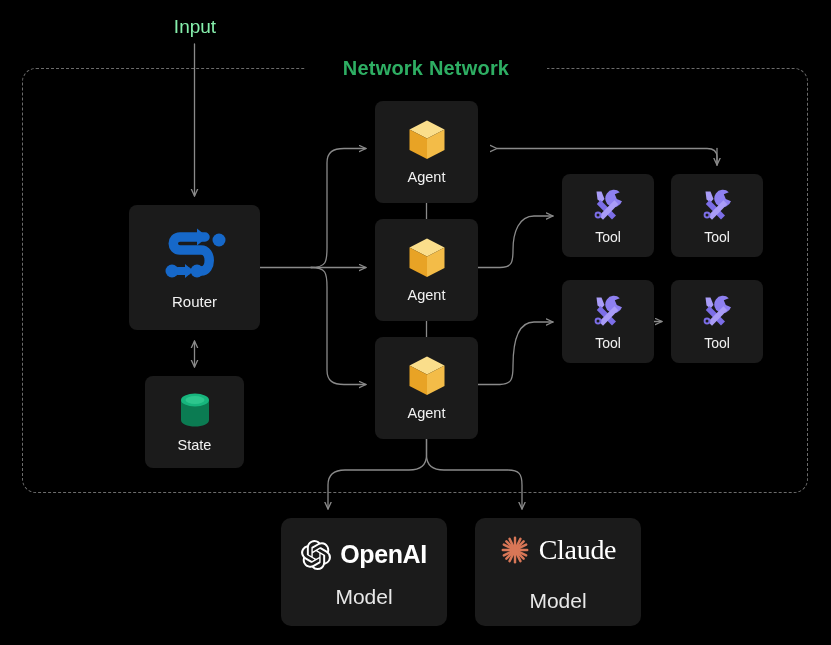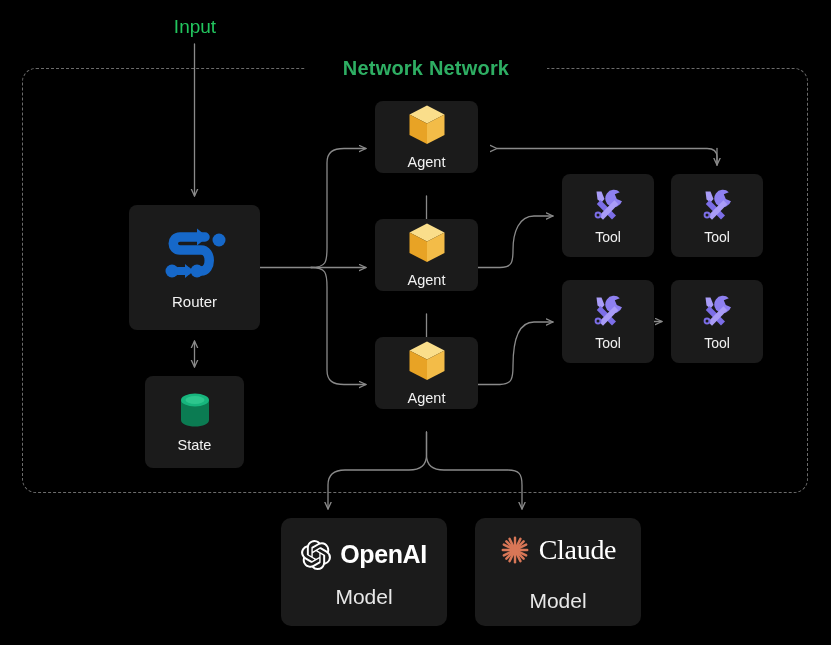--- a/index.html
+++ b/index.html
@@ -83,21 +83,21 @@
   .node .node-icon {
     display: block;
     line-height: 0;
   }
 
   .node-router { left: 129px; top: 205px; width: 131px; height: 125px; }
   .node-router .node-label { font-size: 15px; margin-top: 12px; }
 
   .node-state  { left: 145px; top: 376px; width: 99px; height: 92px; }
 
-  .node-agent  { width: 103px; height: 72px; left: 375px; align-items: center; }
+  .node-agent  { width: 103px; height: 102px; left: 375px; align-items: center; }
   .node-agent-1 { top: 101px; }
   .node-agent-2 { top: 219px; }
   .node-agent-3 { top: 337px; }
 
   .node-tool { width: 92px; height: 83px; }
   .node-tool-1 { left: 562px; top: 174px; }
   .node-tool-2 { left: 671px; top: 174px; }
   .node-tool-3 { left: 562px; top: 280px; }
   .node-tool-4 { left: 671px; top: 280px; }
   .node-tool .node-label { font-size: 14px; margin-top: 8px; }
@@ -137,21 +137,21 @@
     line-height: 1;
   }
 
   
   .input-label {
     position: absolute;
     left: 145px;
     top: 16px;
     width: 100px;
     text-align: center;
-    color: #22c55e;
+    color: #86efac;
     font-size: 19px;
     z-index: 4;
     white-space: nowrap;
   }
 </style>
 </head>
 <body>
 
 <div id="canvas">
 

